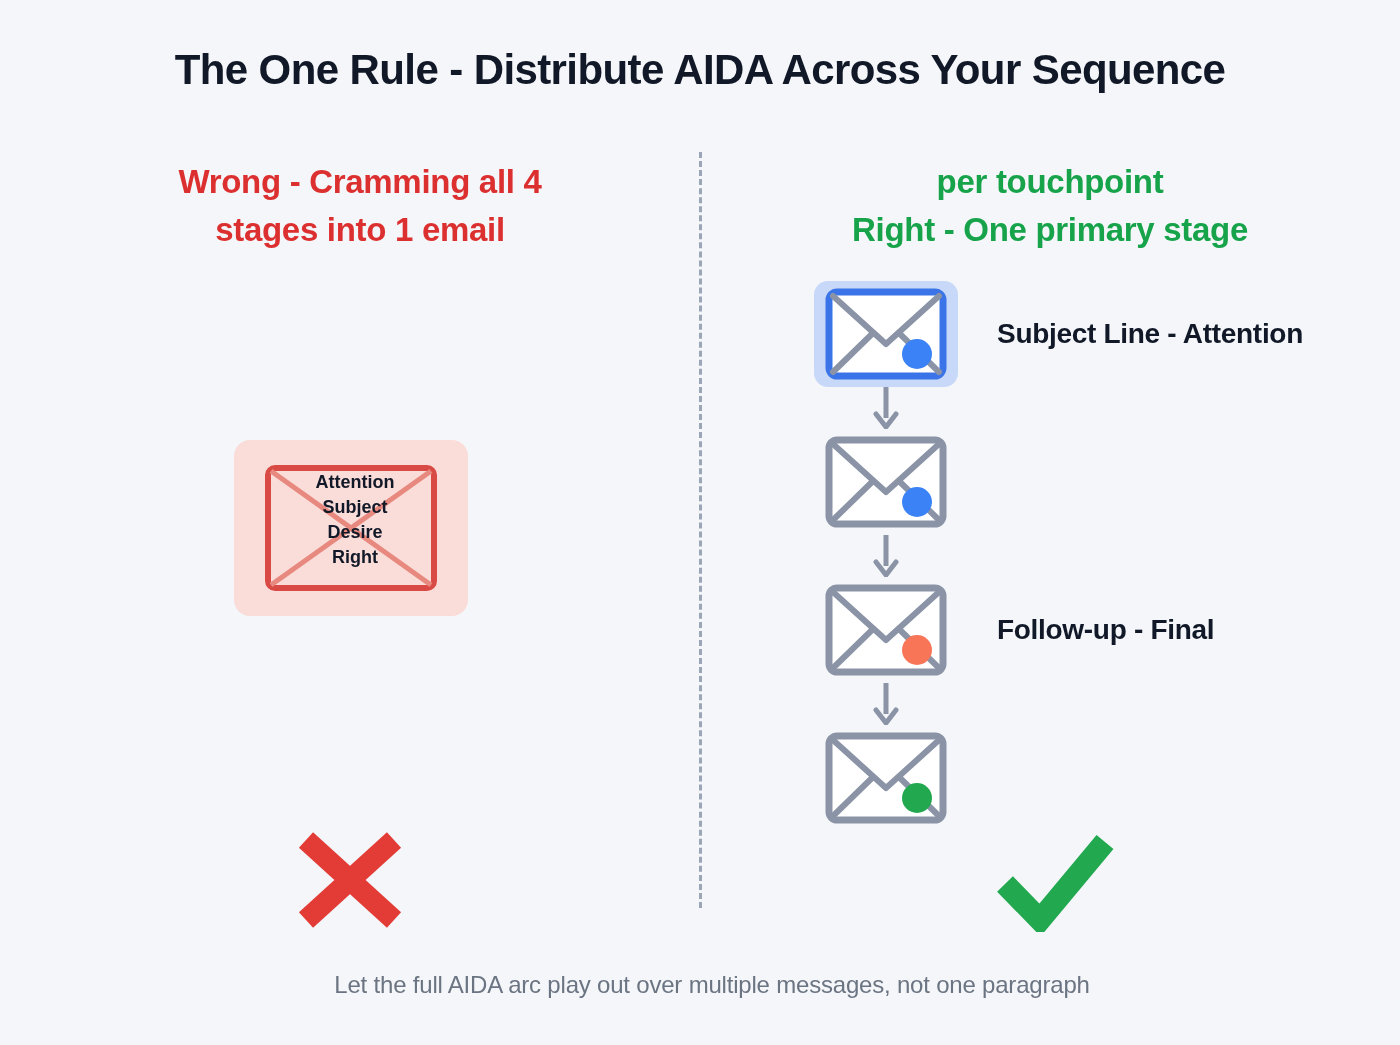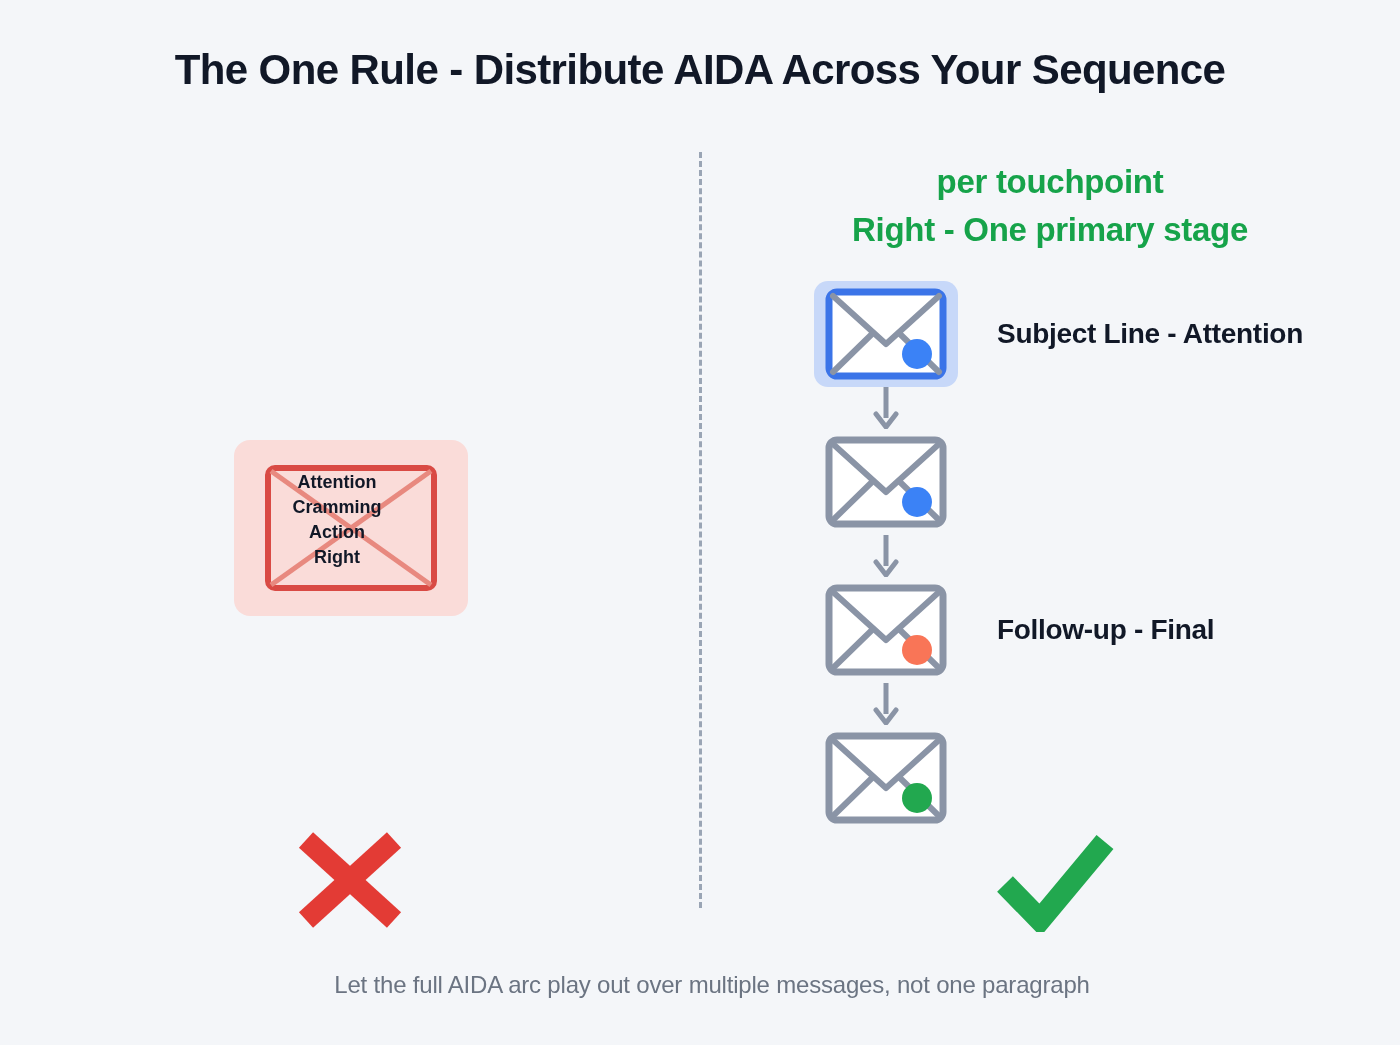--- a/index.html
+++ b/index.html
@@ -79,21 +79,21 @@
   }
   .wrong-env {
     position: absolute;
     left: 30px;
     top: 24px;
     width: 174px;
     height: 128px;
   }
   .wrong-labels {
     position: absolute;
-    left: 220px;
+    left: 238px;
     top: 470px;
     width: 234px;
     text-align: center;
     font-size: 18px;
     font-weight: bold;
     line-height: 1.39;
     color: #111827;
   }
   .wrong-labels div { white-space: nowrap; }
 
@@ -165,35 +165,39 @@
 </style>
 </head>
 <body>
 
 <div class="stage">
 
   <div class="title">The One Rule - Distribute AIDA Across Your Sequence</div>
 
   <div class="divider"></div>
 
+  <div class="col-heading wrong">
+    <div>Wrong - Cramming all 4</div>
+    <div>stages into 1 email</div>
+  </div>
 
   <div class="wrong-card">
     <div class="wrong-env">
       <svg viewBox="0 0 174 128" width="174" height="128" xmlns="http://www.w3.org/2000/svg">
         <rect x="4" y="4" width="166" height="120" rx="7" ry="7" fill="none" stroke="#d94a44" stroke-width="6"></rect>
         <line x1="7" y1="7" x2="167" y2="121" stroke="#e8897f" stroke-width="5"></line>
         <line x1="167" y1="7" x2="7" y2="121" stroke="#e8897f" stroke-width="5"></line>
       </svg>
     </div>
   </div>
 
   <div class="wrong-labels">
     <div>Attention</div>
-    <div>Cramming</div>
-    <div>Action</div>
+    <div>Subject</div>
+    <div>Desire</div>
     <div>Right</div>
   </div>
 
   <div class="mark cross">
     <svg viewBox="0 0 120 104" width="120" height="104" xmlns="http://www.w3.org/2000/svg">
       <line x1="16" y1="12" x2="104" y2="92" stroke="#e33b35" stroke-width="21" stroke-linecap="butt"></line>
       <line x1="104" y1="12" x2="16" y2="92" stroke="#e33b35" stroke-width="21" stroke-linecap="butt"></line>
     </svg>
   </div>
 

